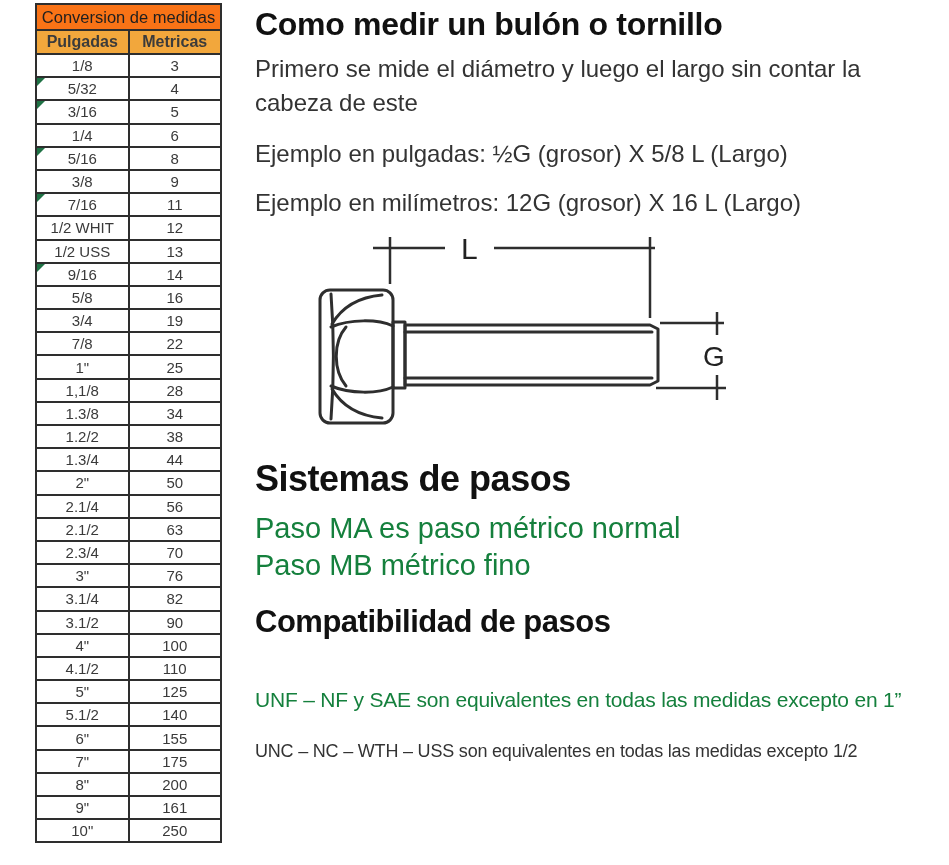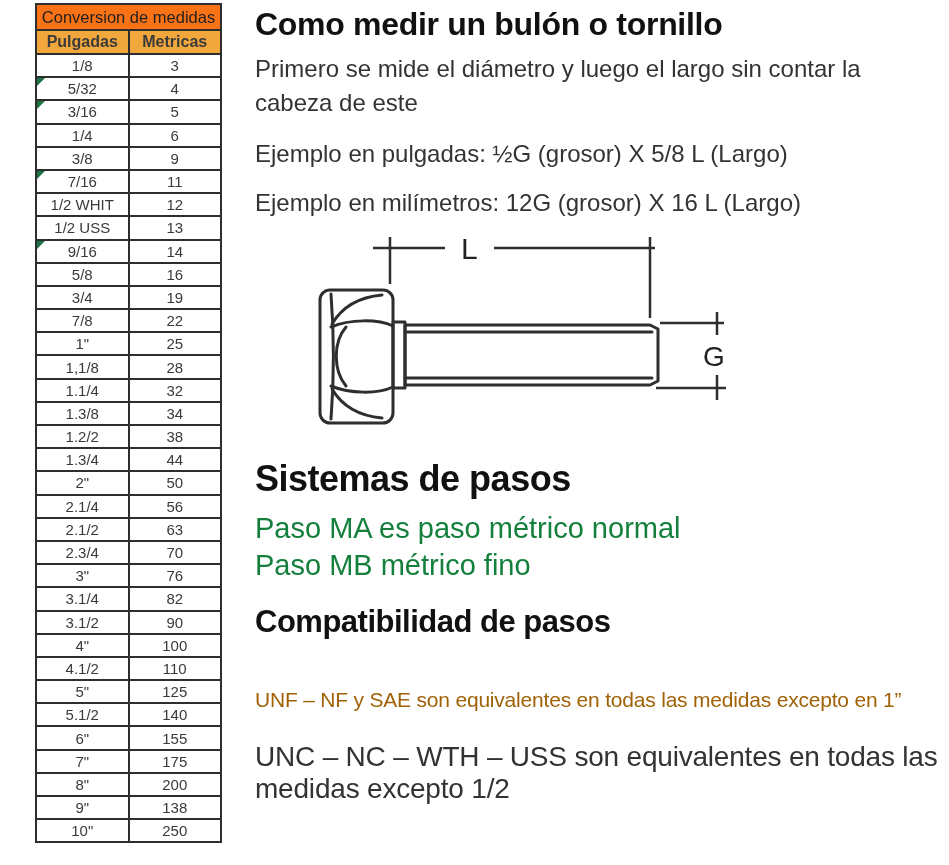--- a/index.html
+++ b/index.html
@@ -34,22 +34,22 @@
   
   .abs{position:absolute;left:255px;}
   .h1{top:6px;font-size:32px;font-weight:700;color:#111;letter-spacing:-0.3px;}
   .intro{top:52px;width:655px;font-size:24px;line-height:1.42;color:#333;}
   .ex1{top:140px;font-size:24px;color:#333;}
   .ex2{top:189px;font-size:24px;color:#333;text-align:right;}
   .h2{top:458px;font-size:36px;font-weight:700;color:#111;letter-spacing:-0.5px;}
   .paso1{top:512px;font-size:29px;color:#15803d;}
   .paso2{top:549px;font-size:29px;color:#15803d;}
   .h3{top:604px;font-size:31px;font-weight:700;color:#111;letter-spacing:-0.5px;}
-  .compat1{top:688px;font-size:21px;color:#a16207;letter-spacing:-0.2px;}
-  .compat2{top:741px;font-size:28px;color:#333;letter-spacing:-0.2px;}
+  .compat1{top:688px;font-size:21px;color:#15803d;letter-spacing:-0.2px;}
+  .compat2{top:741px;font-size:18px;color:#333;letter-spacing:-0.2px;}
 
   svg.bolt{position:absolute;left:298px;top:228px;}
   svg.bolt text{font-family:"Liberation Sans",sans-serif;}
 </style>
 </head>
 <body>
 
 <table class="conv">
   <thead>
     <tr>
@@ -70,20 +70,24 @@
         <td>4</td>
       </tr>
     <tr class="flagged">
         <td><span class="flagspan"></span><span>3/16</span></td>
         <td>5</td>
       </tr>
     <tr>
         <td><span>1/4</span></td>
         <td>6</td>
       </tr>
+    <tr class="flagged">
+        <td><span class="flagspan"></span><span>5/16</span></td>
+        <td>8</td>
+      </tr>
     <tr>
         <td><span>3/8</span></td>
         <td>9</td>
       </tr>
     <tr class="flagged">
         <td><span class="flagspan"></span><span>7/16</span></td>
         <td>11</td>
       </tr>
     <tr>
         <td><span>1/2 WHIT</span></td>
@@ -111,24 +115,20 @@
       </tr>
     <tr>
         <td><span>1"</span></td>
         <td>25</td>
       </tr>
     <tr>
         <td><span>1,1/8</span></td>
         <td>28</td>
       </tr>
     <tr>
-        <td><span>1.1/4</span></td>
-        <td>32</td>
-      </tr>
-    <tr>
         <td><span>1.3/8</span></td>
         <td>34</td>
       </tr>
     <tr>
         <td><span>1.2/2</span></td>
         <td>38</td>
       </tr>
     <tr>
         <td><span>1.3/4</span></td>
         <td>44</td>
@@ -184,21 +184,21 @@
     <tr>
         <td><span>7"</span></td>
         <td>175</td>
       </tr>
     <tr>
         <td><span>8"</span></td>
         <td>200</td>
       </tr>
     <tr>
         <td><span>9"</span></td>
-        <td>138</td>
+        <td>161</td>
       </tr>
     <tr>
         <td><span>10"</span></td>
         <td>250</td>
       </tr>
   </tbody>
 </table>
 
 <div class="abs h1">Como medir un bulón o tornillo</div>
 <div class="abs intro">Primero se mide el diámetro y luego el largo sin contar la cabeza de este</div>

